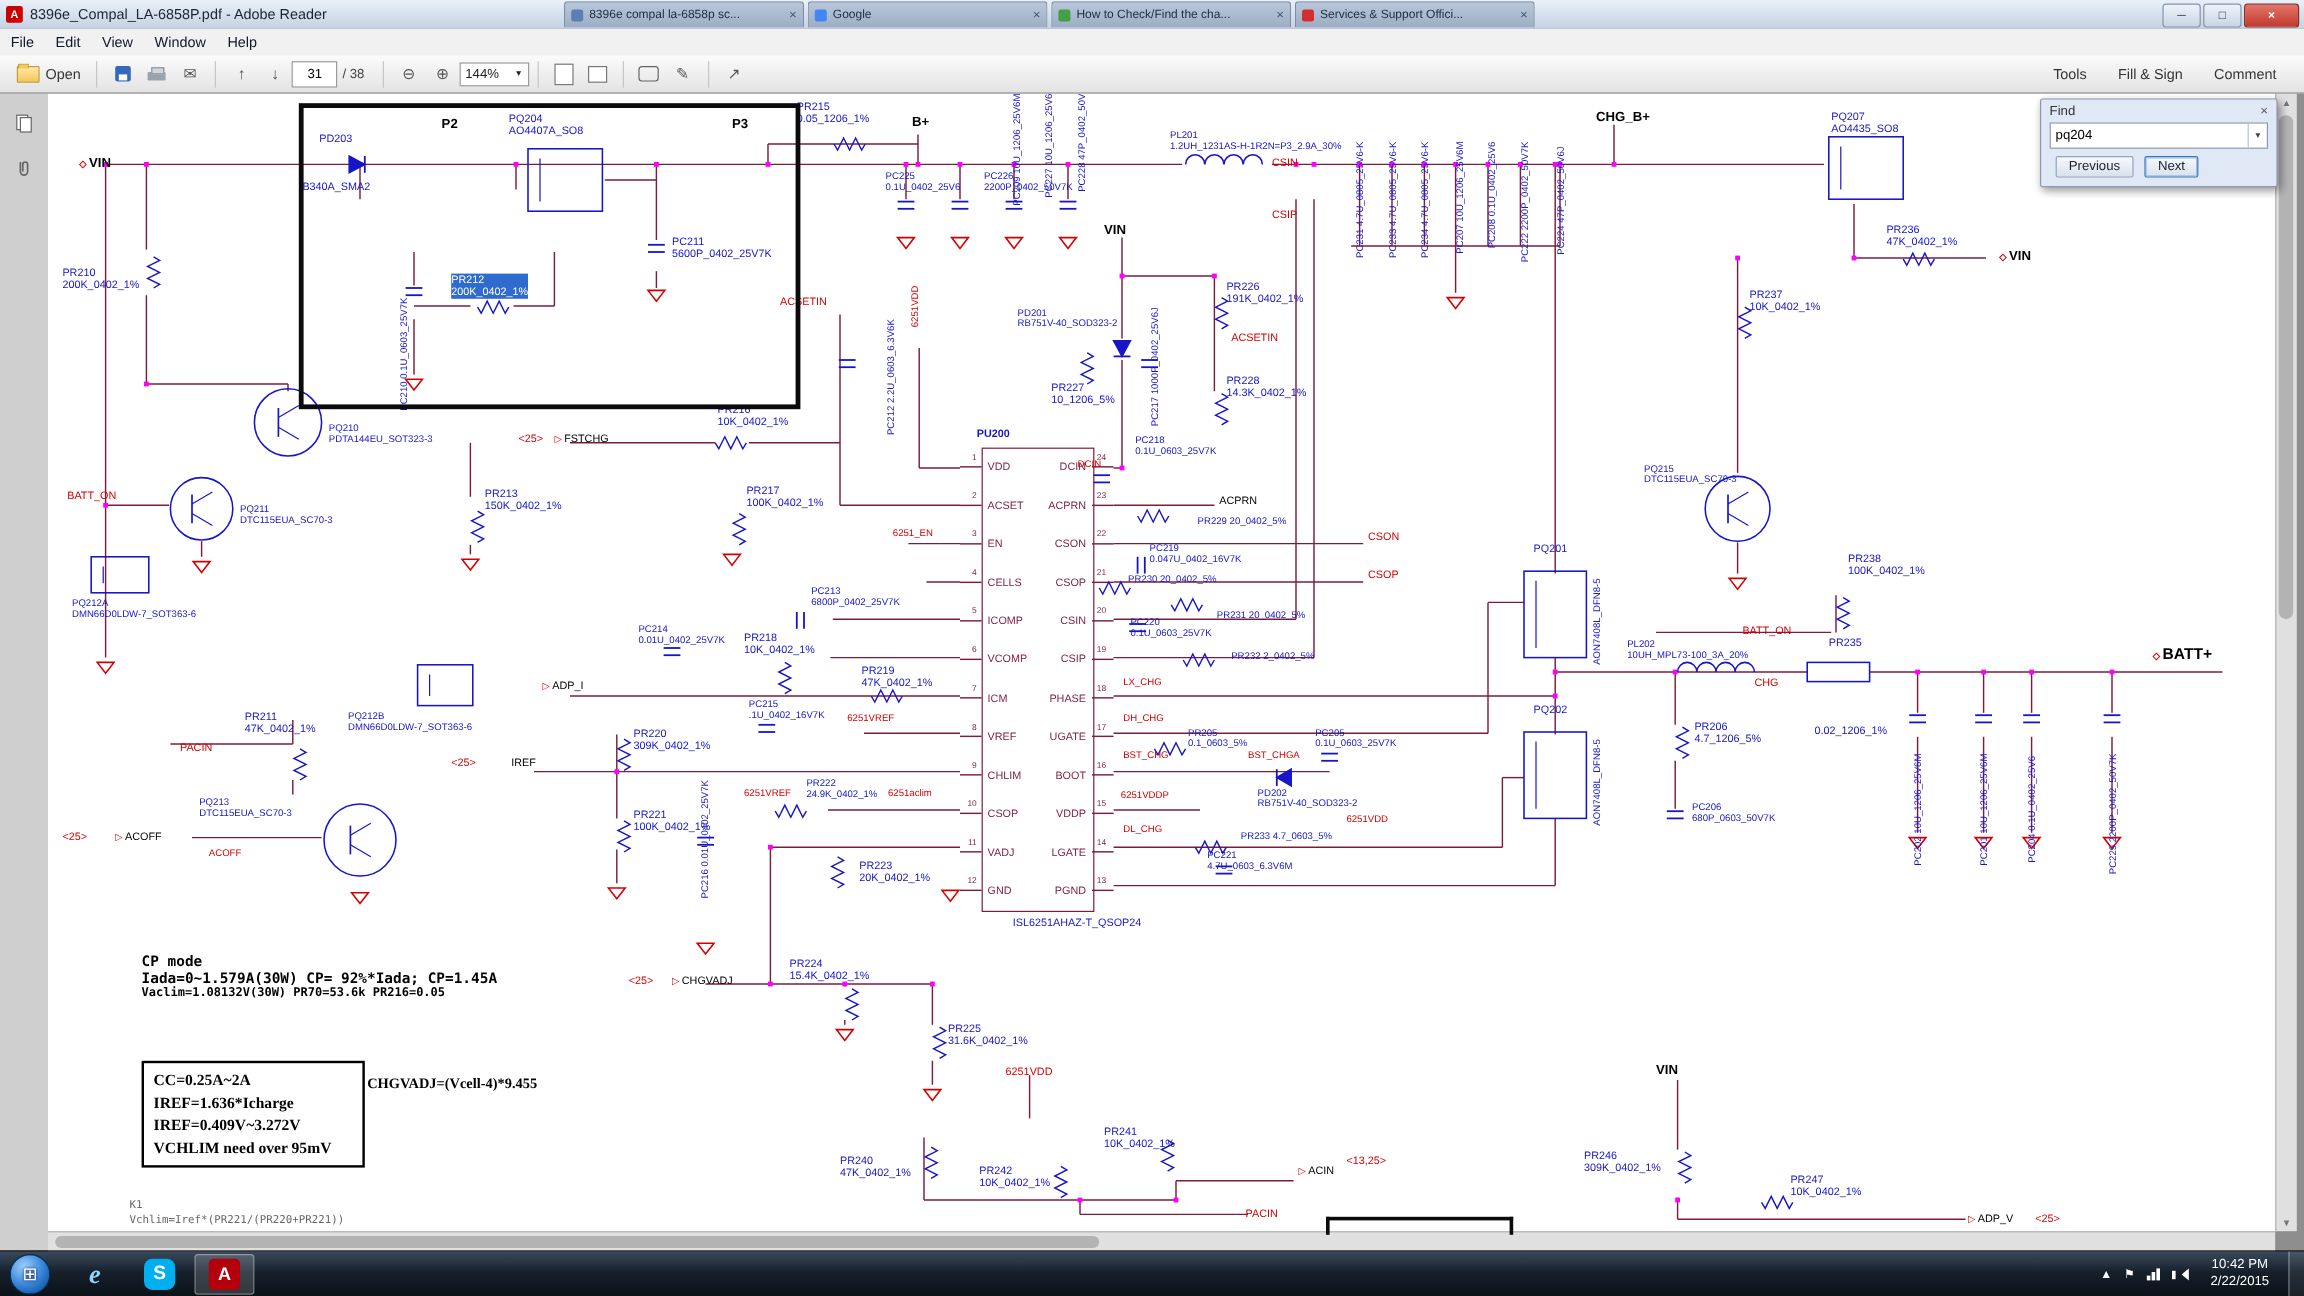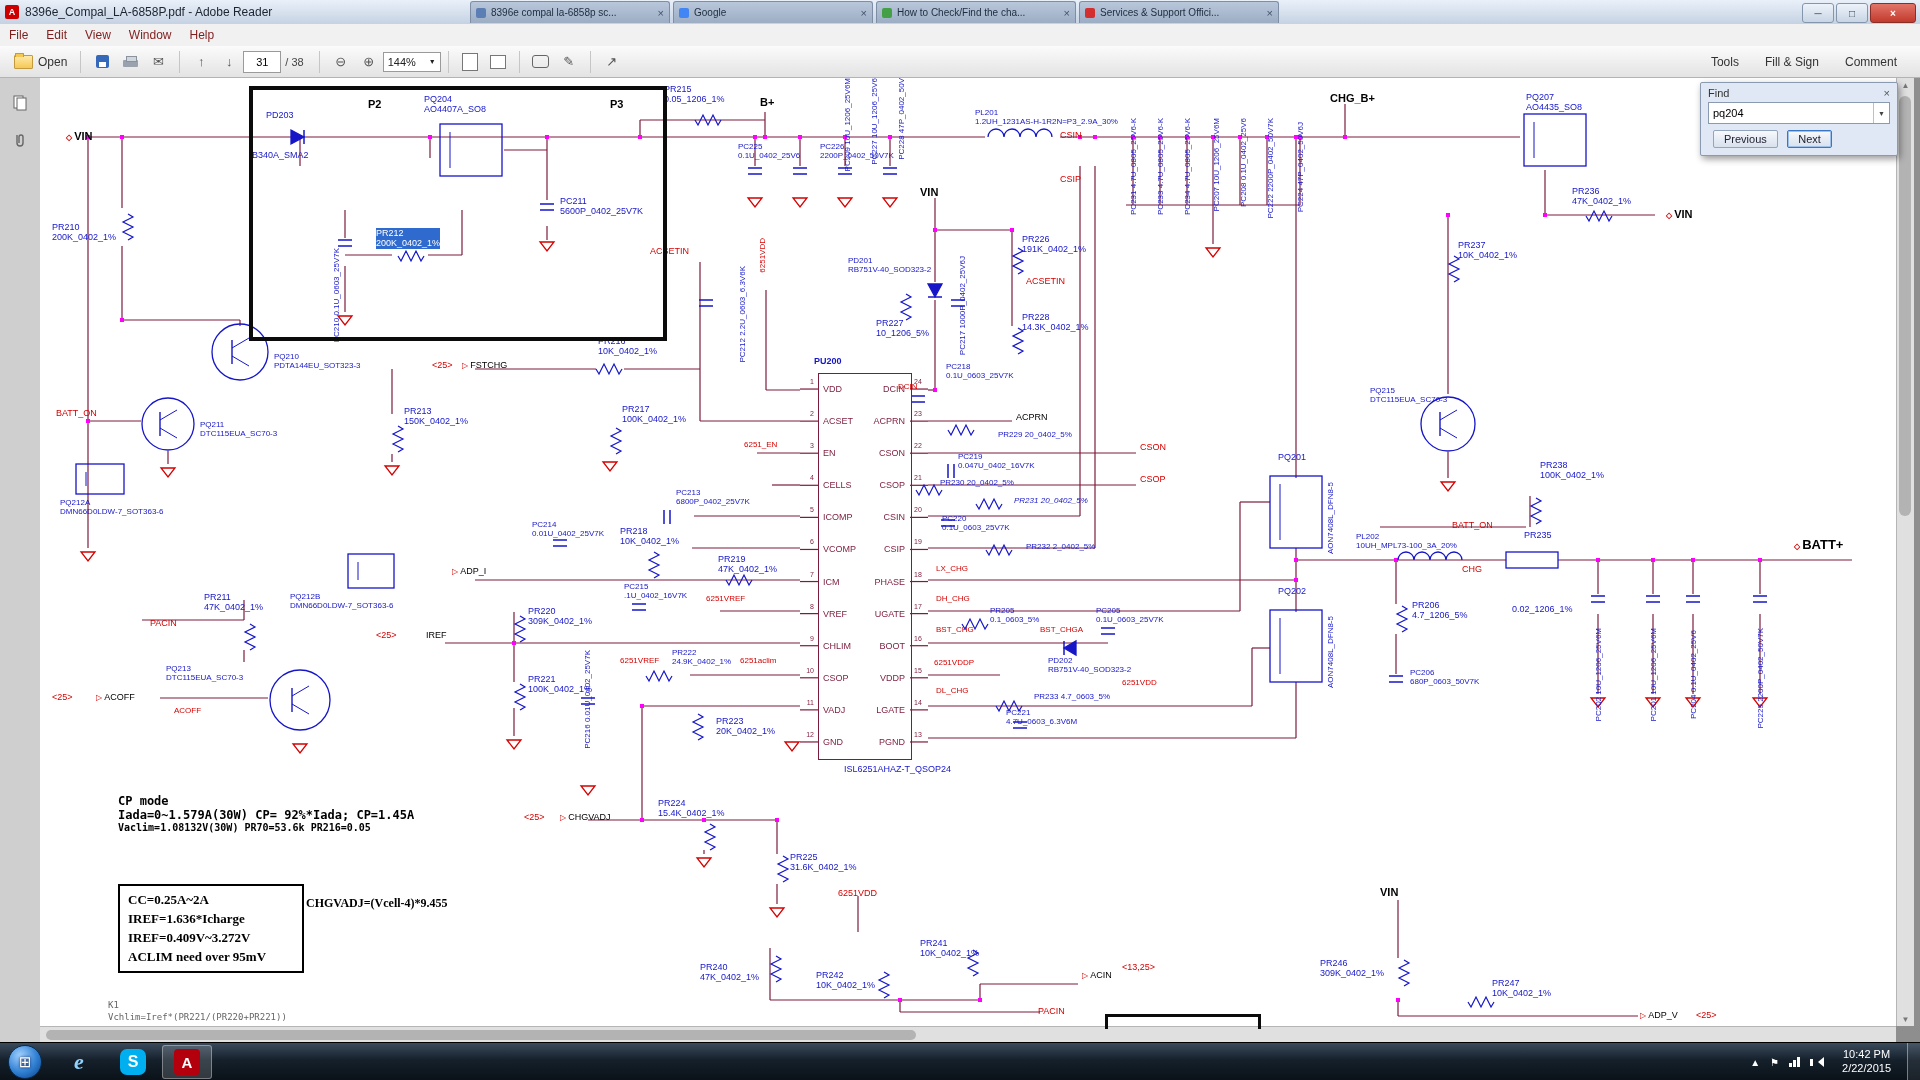--- a/index.html
+++ b/index.html
@@ -18,21 +18,21 @@
   .btab .fav{width:10px;height:10px;border-radius:2px;margin-right:5px;flex:none}
   .btab .tl{white-space:nowrap;overflow:hidden;text-overflow:ellipsis;flex:1}
   .btab .tx{color:#43536b;font-size:11px;margin-left:4px;flex:none}
   #winbtns{position:absolute;right:4px;top:3px;display:flex;gap:2px}
   .wbtn{width:30px;height:18px;border:1px solid #8496ac;border-radius:3px;background:linear-gradient(#eef3fa,#c8d5e5);
     font-size:10px;color:#33404f;display:flex;align-items:center;justify-content:center}
   .wbtn.close{width:44px;background:linear-gradient(#e2756a,#c23a2d);border-color:#8a2f28;color:#fff;font-weight:bold}
 
   #menubar{position:absolute;left:0;top:24px;width:1920px;height:22px;z-index:70;background:#f1f1f1;
     border-bottom:1px solid #d9d9d9;display:flex;align-items:center}
-  .mitem{font-size:12px;color:#7f1d1d;padding:20px 9px}
+  .mitem{font-size:12px;color:#0f172a;padding:20px 9px}
 
   #toolbar{position:absolute;left:0;top:46px;width:1920px;height:32px;z-index:70;
     background:linear-gradient(#fbfbfb,#e3e3e3);border-bottom:1px solid #b3b3b3;display:flex;align-items:center;padding-left:8px;box-sizing:border-box}
   .tbtn{height:24px;min-width:26px;display:flex;align-items:center;justify-content:center;margin:0 1px;border-radius:3px;color:#555;font-size:13px}
   .tsep{width:1px;height:22px;background:#c6c6c6;margin:0 7px}
   #open-btn{display:flex;align-items:center;gap:5px;font-size:12px;color:#333;padding:0 6px}
   .folder{width:17px;height:12px;background:linear-gradient(#ffe9a8,#f5c854);border:1px solid #c49b3c;border-radius:1px;position:relative}
   .folder:before{content:"";position:absolute;left:0;top:-3px;width:7px;height:3px;background:#f5c854;border:1px solid #c49b3c;border-bottom:none;border-radius:1px 1px 0 0}
   .mini-save{width:13px;height:13px;background:#3568b8;border-radius:2px;position:relative}
   .mini-save:after{content:"";position:absolute;left:3px;bottom:1px;width:7px;height:5px;background:#fff}
@@ -612,21 +612,21 @@
 14.3K_0402_1%</div>
     <div class="lbl c-bl rot" style="left: 958px; top: 256px; font-size: 8px;">PC217 1000P_0402_25V6J</div>
     <div class="lbl c-bl" style="left: 946px; top: 362px; font-size: 8px;">PC218
 0.1U_0603_25V7K</div>
     <div class="lbl c-rd" style="left: 898px; top: 382px; font-size: 8px;">DCIN</div>
     <div class="lbl c-k" style="left: 1016px; top: 412px;">ACPRN</div>
     <div class="lbl c-bl" style="left: 998px; top: 430px; font-size: 8px;">PR229 20_0402_5%</div>
     <div class="lbl c-bl" style="left: 958px; top: 452px; font-size: 8px;">PC219
 0.047U_0402_16V7K</div>
     <div class="lbl c-bl" style="left: 940px; top: 478px; font-size: 8px;">PR230 20_0402_5%</div>
-    <div class="lbl c-bl" style="left: 1014px; top: 496px; font-size: 8px; font-style: italic;">PR231 20_0402_5%</div>
+    <div class="lbl c-bl" style="left: 1014px; top: 508px; font-size: 8px;">PR231 20_0402_5%</div>
     <div class="lbl c-bl" style="left: 942px; top: 514px; font-size: 8px;">PC220
 0.1U_0603_25V7K</div>
     <div class="lbl c-bl" style="left: 1026px; top: 542px; font-size: 8px;">PR232 2_0402_5%</div>
     <div class="lbl c-rd" style="left: 1140px; top: 442px;">CSON</div>
     <div class="lbl c-rd" style="left: 1140px; top: 474px;">CSOP</div>
     <div class="lbl c-rd" style="left: 936px; top: 564px; font-size: 8px;">LX_CHG</div>
     <div class="lbl c-rd" style="left: 936px; top: 594px; font-size: 8px;">DH_CHG</div>
     <div class="lbl c-rd" style="left: 936px; top: 625px; font-size: 8px;">BST_CHG</div>
     <div class="lbl c-rd" style="left: 934px; top: 658px; font-size: 8px;">6251VDDP</div>
     <div class="lbl c-rd" style="left: 936px; top: 686px; font-size: 8px;">DL_CHG</div>
@@ -790,21 +790,21 @@
 <div id="blackbox2"></div>
 <div id="cpnotes" style="left: 118px; top: 794px;">
     <div style="font-size: 12px;">CP mode</div>
     <div style="font-size: 12px;">Iada=0~1.579A(30W)  CP= 92%*Iada; CP=1.45A</div>
     <div style="font-size: 10px;">Vaclim=1.08132V(30W)  PR70=53.6k  PR216=0.05</div>
   </div>
 <div id="ccbox" style="left: 106px; top: 884px; margin-left: 12px;">
     <div>CC=0.25A~2A</div>
     <div>IREF=1.636*Icharge</div>
     <div>IREF=0.409V~3.272V</div>
-    <div>ACLIM need over 95mV</div>
+    <div>VCHLIM need over 95mV</div>
   </div>
 <div id="tablewrap" style="left: 306px; top: 896px;">
   <div id="tabletitle">CHGVADJ=(Vcell-4)*9.455</div>
 </div>
 
 <div id="vscroll">
   <div class="sarrow" style="top:0">▲</div>
   <div id="vthumb"></div>
   <div class="sarrow" style="bottom:0">▼</div>
 </div>

